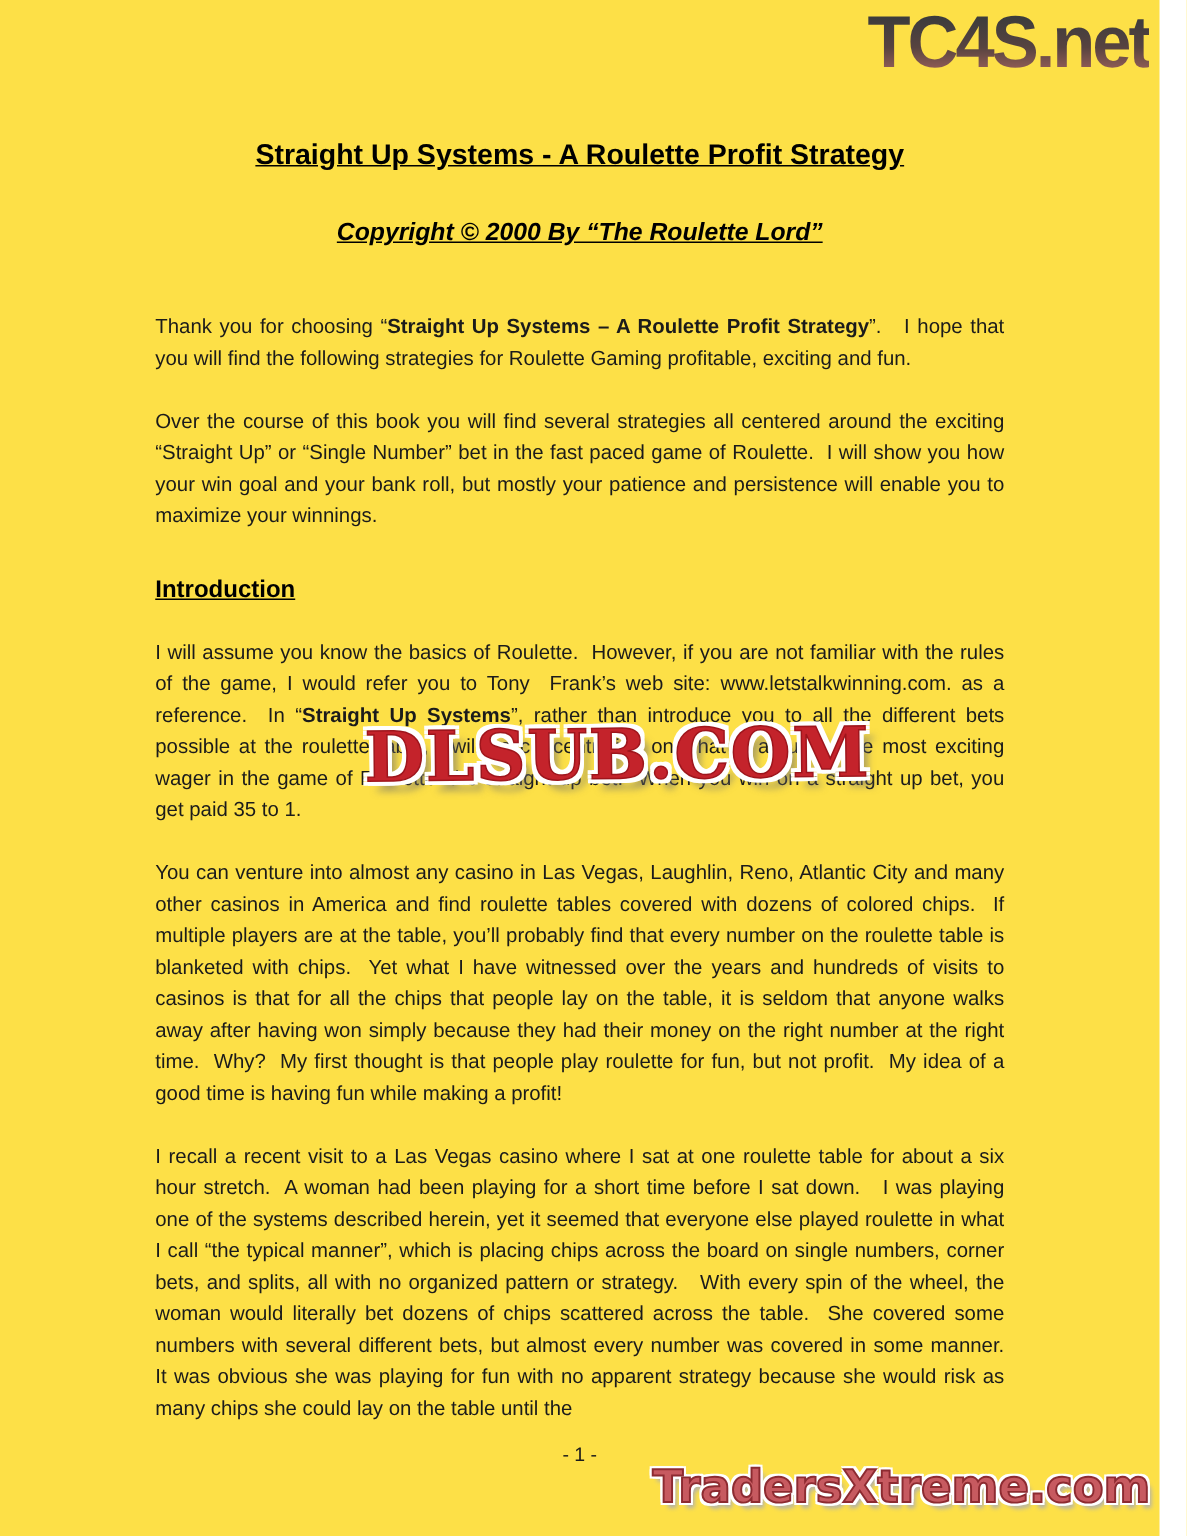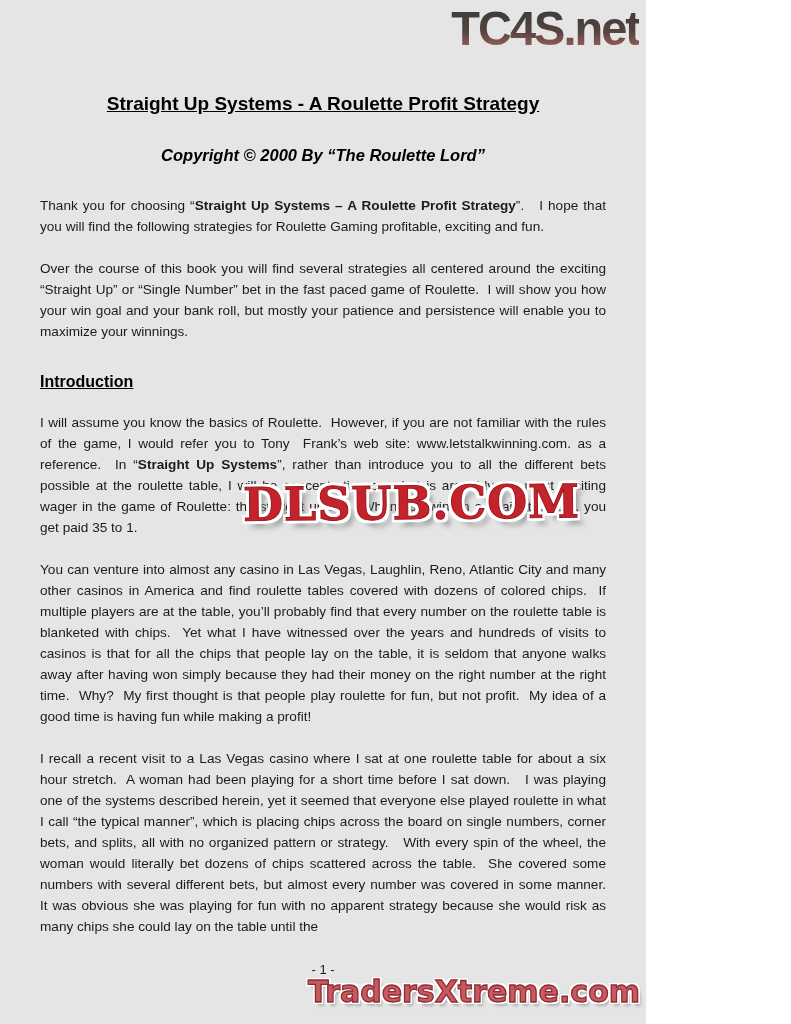--- a/index.html
+++ b/index.html
@@ -1,20 +1,20 @@
 <!DOCTYPE html>
 <html><head>
 <meta charset="utf-8">
 <title>Document Page</title>
 <style>
   html,body { margin:0; padding:0; background:#ffffff; }
   .page {
     position:relative;
-    width:646px; height:1024px;
-    background:#e5e5e5;
+    width:773px; height:1024px;
+    background:#fde047;
     overflow:hidden;
     font-family:"Liberation Sans","DejaVu Sans",sans-serif;
   }
   
   .brand-top {
     position:absolute; top:2px; right:7px;
     font-family:"Liberation Sans",sans-serif;
     font-weight:bold; font-size:47px; line-height:1.05;
     letter-spacing:-2px;
     transform:scaleY(1.04); transform-origin:top right;
@@ -28,29 +28,29 @@
     color:#1b1b1b;
   }
   .doc-title {
     margin:1px; padding-top:92px;
     font-size:19px; font-weight:bold; text-align:center;
     text-decoration:underline; color:#000;
   }
   .copyright {
     margin-top:31px;
     font-size:16.5px; font-weight:bold; font-style:italic;
-    text-align:center; color:#000;
+    text-align:center; color:#000;text-decoration:underline;
   }
   .para {
     margin:21px 0 0 0;
     font-size:13.6px; line-height:21px;
     text-align:justify; white-space:pre-wrap;
     color:#1b1b1b;
   }
-  .para.first { margin-top:30px; }
+  .para.first { margin-top:42px; }
   .section-heading {
     margin:31px 0 0 0;
     font-size:16px; font-weight:bold; text-align:left;
     text-decoration:underline; color:#000;
   }
   .bold { font-weight:bold; }
   .italic { }
   
   .watermark {
     position:absolute; left:243px; top:480px;

